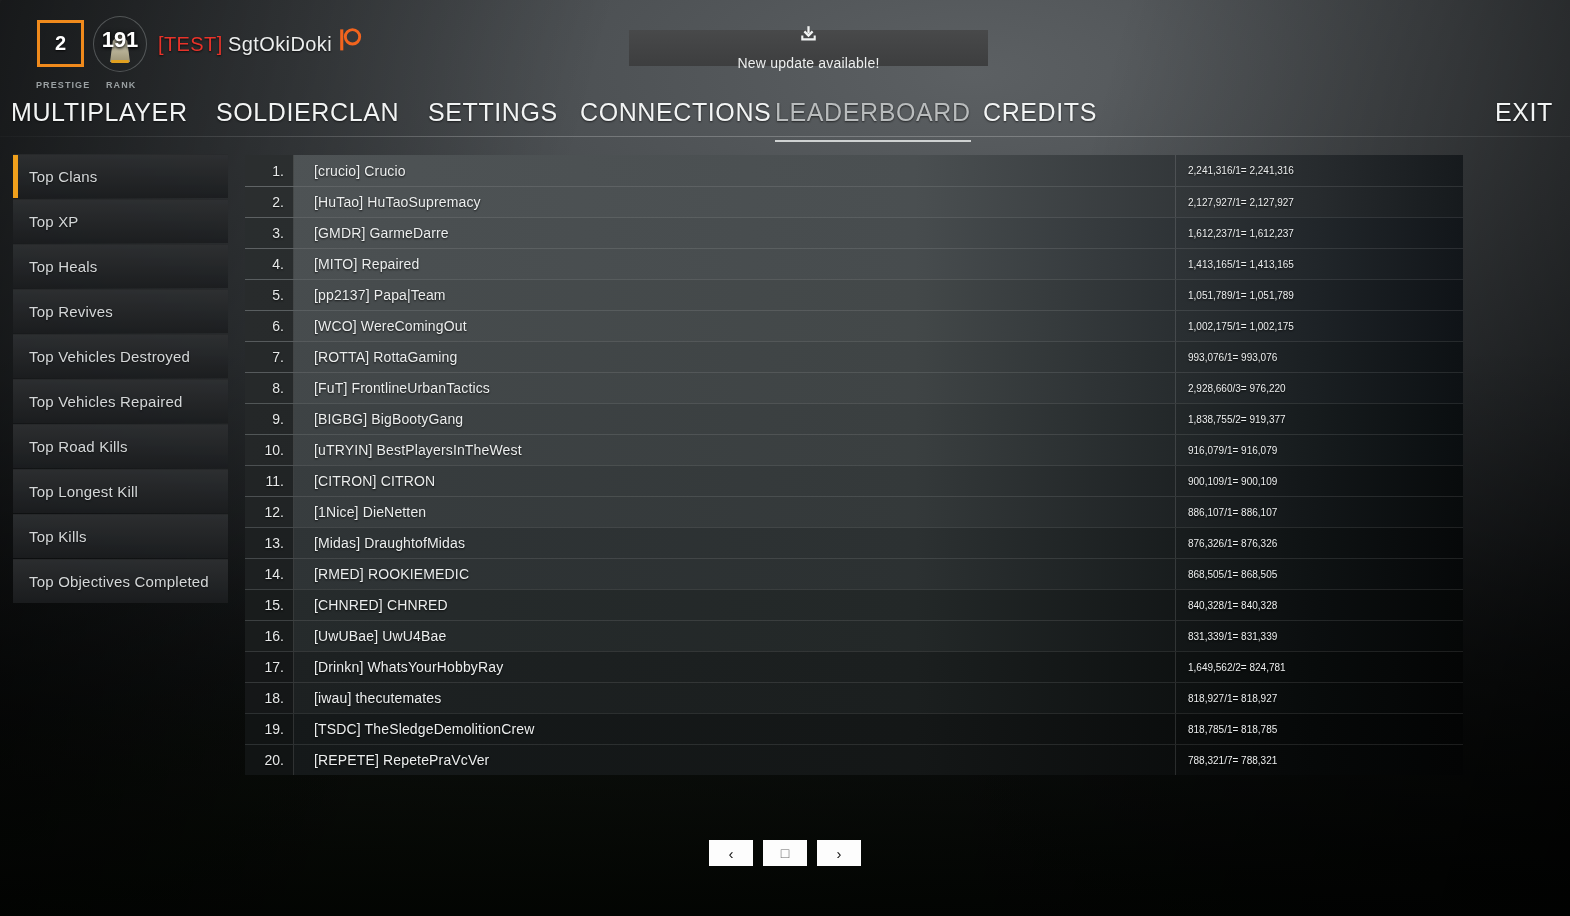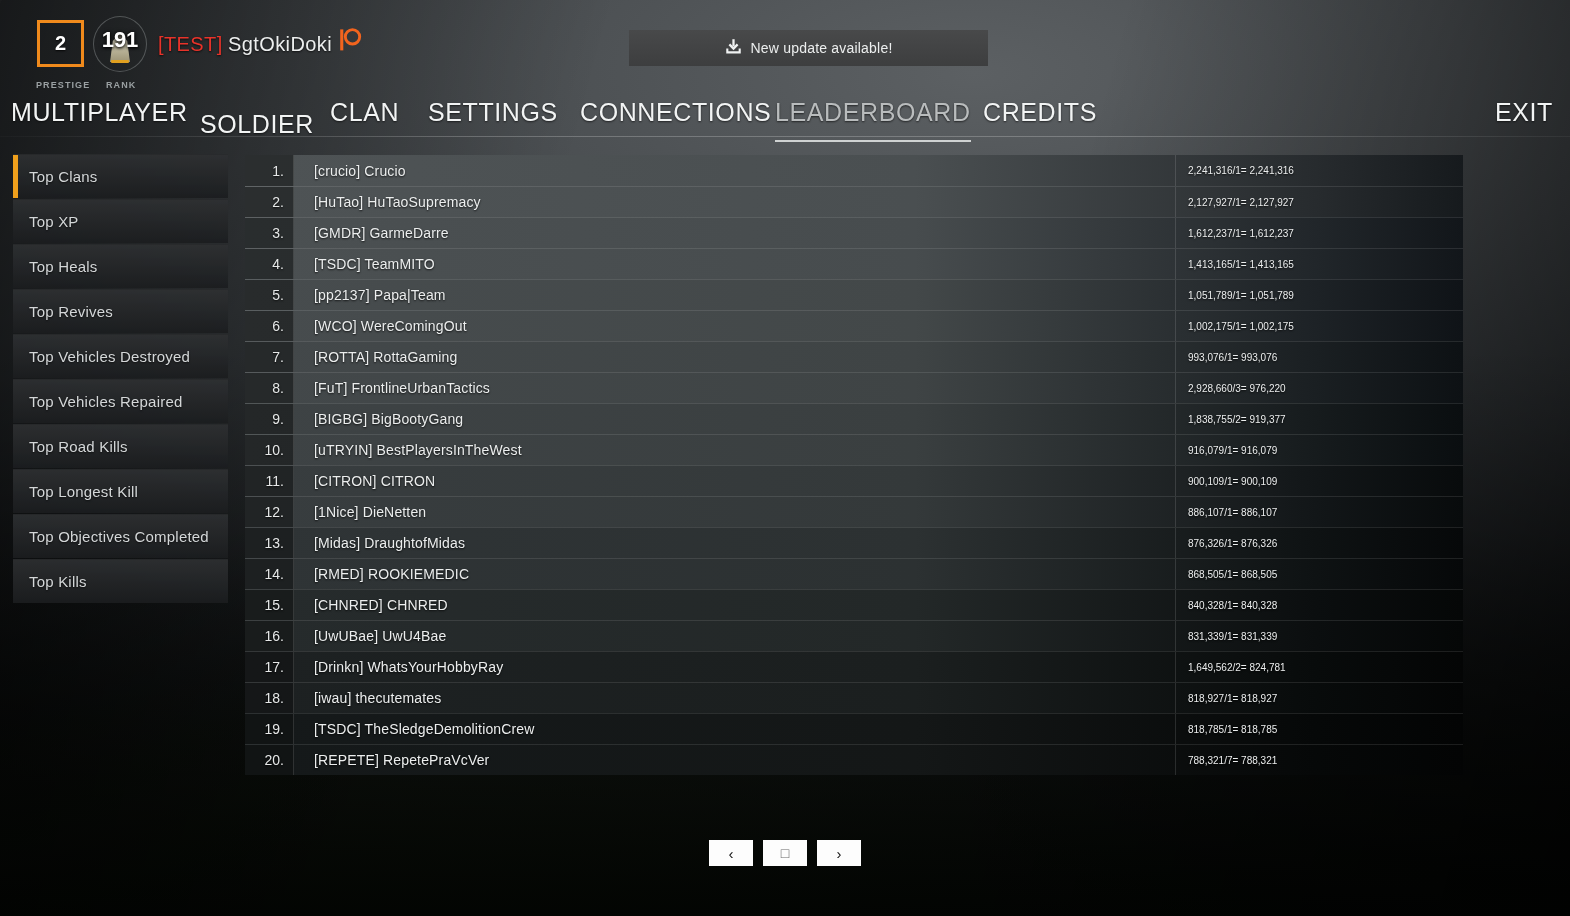--- a/index.html
+++ b/index.html
@@ -89,21 +89,21 @@
   }
   .patreon-icon{
     position:absolute; left:338px; top:28px; width:24px; height:24px;
   }
 
   
   #update-banner{
     position:absolute; left:629px; top:30px; width:359px; height:36px;
     background:linear-gradient(180deg,#48494a 0%,#3d3e3f 100%);
     display:flex; align-items:center; justify-content:center; gap:9px;
-    z-index:6; cursor:pointer;
+    z-index:6; cursor:pointer;flex-direction:column;
   }
   #update-banner .txt{ font-size:14px; color:#eceeee; letter-spacing:.2px; }
 
   
   #nav{
     position:absolute; left:0; top:98px; width:1570px; height:42px; z-index:5;
   }
   .nav-item{
     position:absolute; top:0; height:38px;
     font-size:25px; letter-spacing:.6px; color:#f2f4f4;
@@ -239,21 +239,21 @@
       <path d="M8.5 1.2 V8.4" stroke="#f0f2f2" stroke-width="2.3" fill="none"></path>
       <path d="M4.4 6.4 L8.5 10.6 L12.6 6.4" stroke="#f0f2f2" stroke-width="2.3" fill="none" stroke-linejoin="miter"></path>
       <path d="M2.3 10.6 V14.4 H14.7 V10.6" stroke="#f0f2f2" stroke-width="2.1" fill="none"></path>
     </svg>
   </span>
   <span class="txt">New update available!</span>
 </div>
 
 <div id="nav">
     <div class="nav-item" style="left: 11px;"><span>MULTIPLAYER</span></div>
-    <div class="nav-item" style="left: 200px; margin-top: 12px;"><span>SOLDIER</span></div>
+    <div class="nav-item" style="left: 216px;"><span>SOLDIER</span></div>
     <div class="nav-item" style="left: 330px;"><span>CLAN</span></div>
     <div class="nav-item" style="left: 428px;"><span>SETTINGS</span></div>
     <div class="nav-item" style="left: 580px;"><span>CONNECTIONS</span></div>
     <div class="nav-item active" style="left: 775px;"><span>LEADERBOARD</span></div>
     <div class="nav-item" style="left: 983px;"><span>CREDITS</span></div>
     <div class="nav-item" style="left: 1495px;"><span>EXIT</span></div>
   </div>
 <div id="nav-underline"></div>
 
 <div id="sidebar">
@@ -284,25 +284,25 @@
     <div class="side-item">
       <div class="bar"></div>
       <div class="lbl">Top Road Kills</div>
     </div>
     <div class="side-item">
       <div class="bar"></div>
       <div class="lbl">Top Longest Kill</div>
     </div>
     <div class="side-item">
       <div class="bar"></div>
+      <div class="lbl">Top Kills</div>
+    </div>
+    <div class="side-item">
+      <div class="bar"></div>
       <div class="lbl">Top Objectives Completed</div>
-    </div>
-    <div class="side-item">
-      <div class="bar"></div>
-      <div class="lbl">Top Kills</div>
     </div>
   </div>
 
 <div id="board">
     <div class="row t0">
       <div class="rank">1.</div>
       <div class="name">[crucio] Crucio</div>
       <div class="score">2,241,316/1= 2,241,316</div>
     </div>
     <div class="row t0">
@@ -310,21 +310,21 @@
       <div class="name">[HuTao] HuTaoSupremacy</div>
       <div class="score">2,127,927/1= 2,127,927</div>
     </div>
     <div class="row t1">
       <div class="rank">3.</div>
       <div class="name">[GMDR] GarmeDarre</div>
       <div class="score">1,612,237/1= 1,612,237</div>
     </div>
     <div class="row t1">
       <div class="rank">4.</div>
-      <div class="name">[TSDC] TeamMITO</div>
+      <div class="name">[MITO] Repaired</div>
       <div class="score">1,413,165/1= 1,413,165</div>
     </div>
     <div class="row t2">
       <div class="rank">5.</div>
       <div class="name">[pp2137] Papa|Team</div>
       <div class="score">1,051,789/1= 1,051,789</div>
     </div>
     <div class="row t2">
       <div class="rank">6.</div>
       <div class="name">[WCO] WereComingOut</div>

